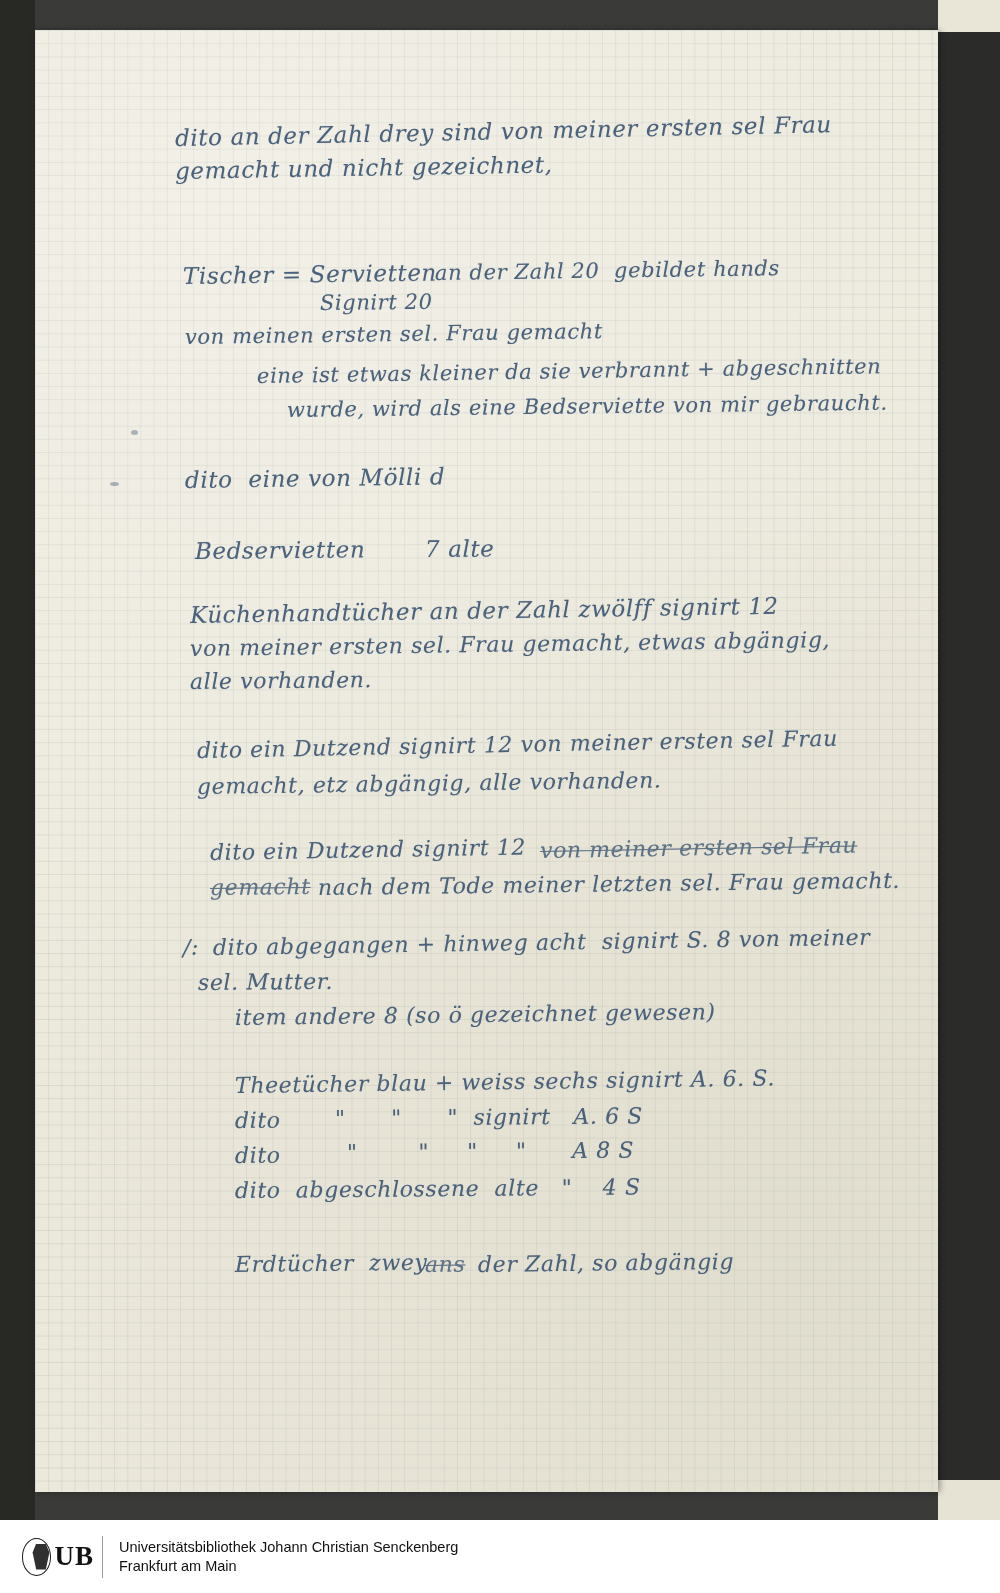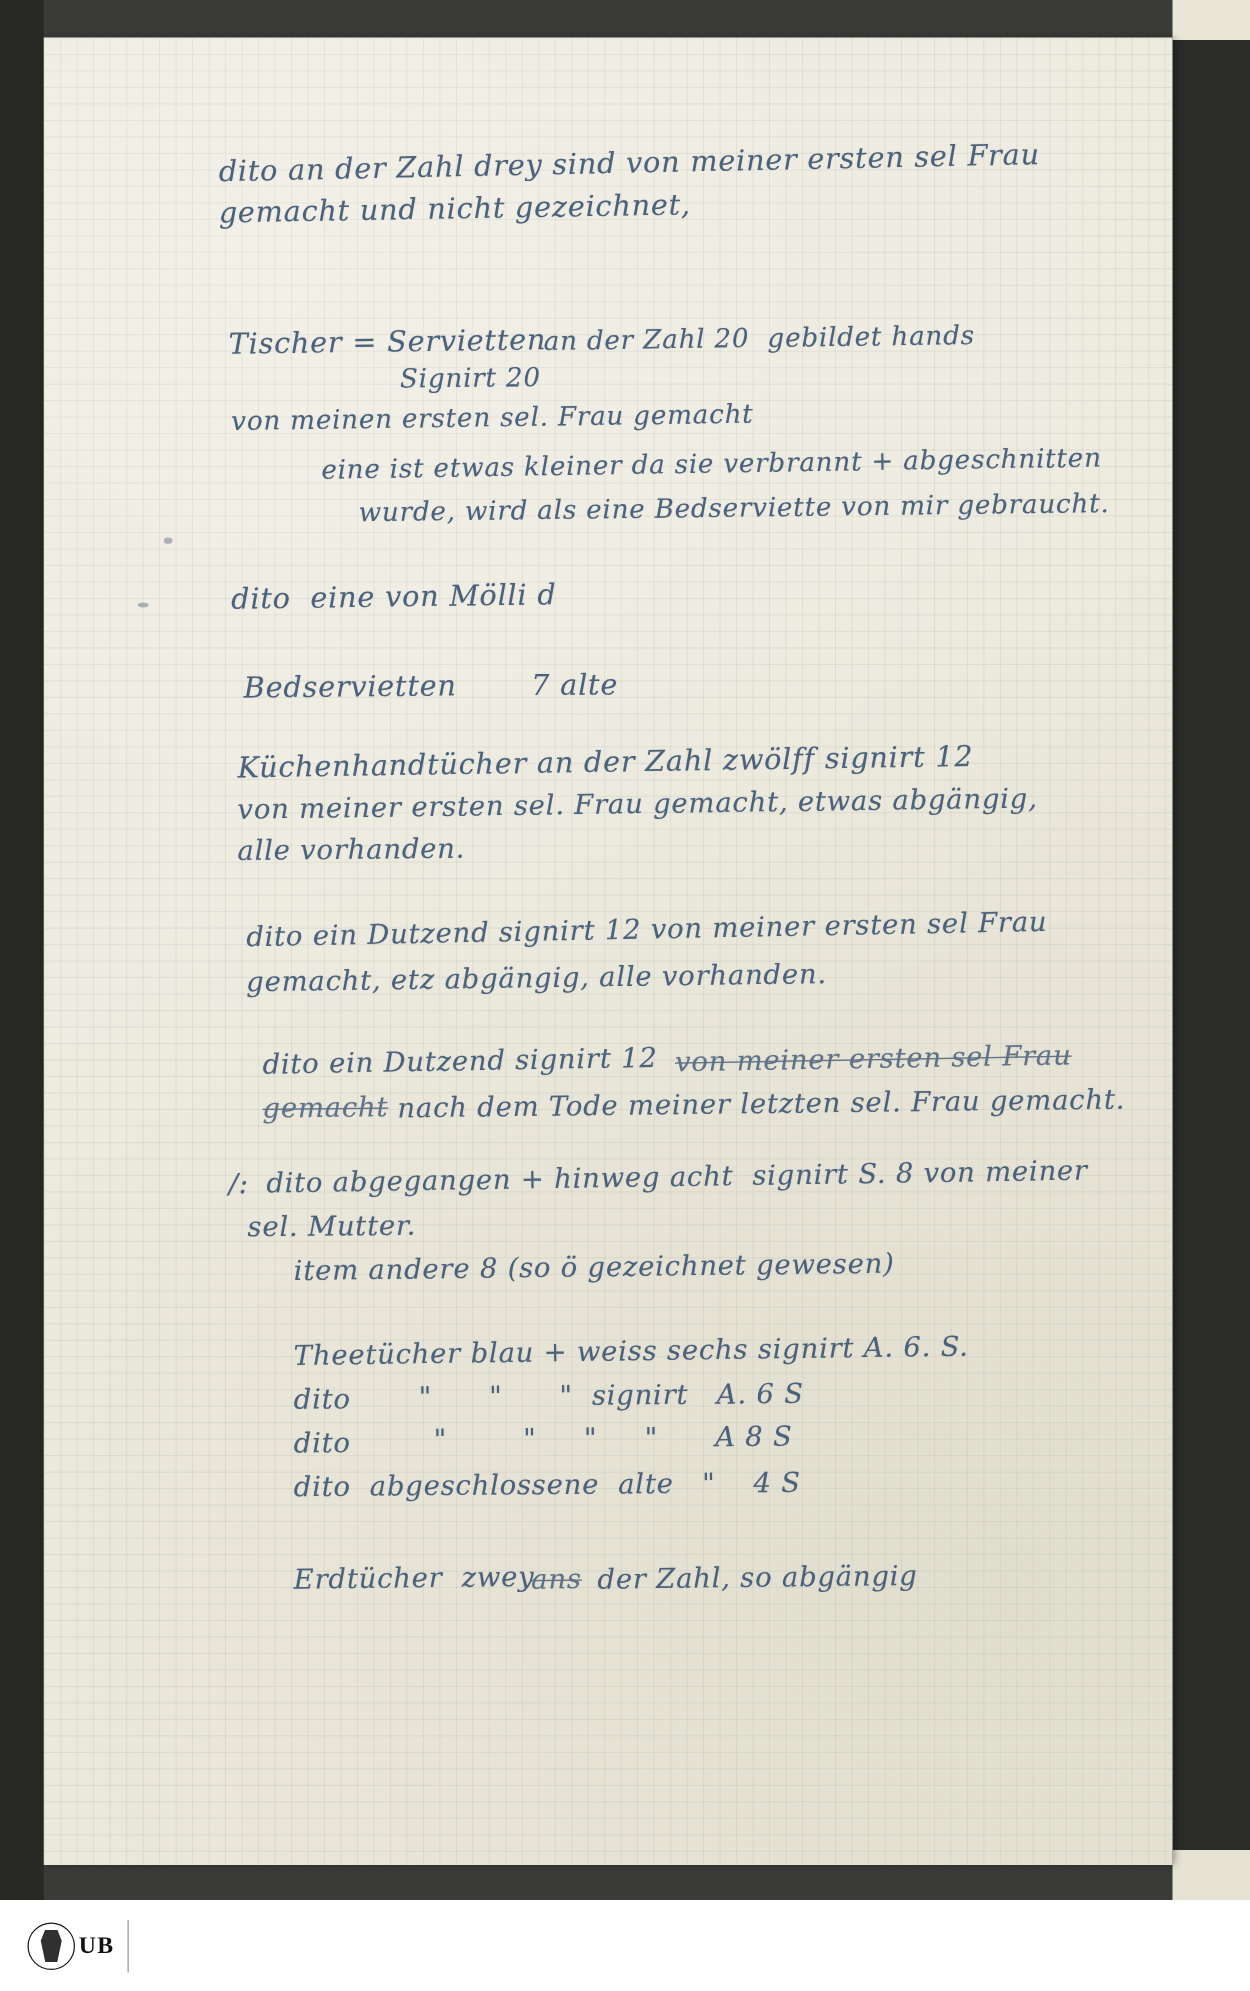--- a/index.html
+++ b/index.html
@@ -141,21 +141,21 @@
     width: 24px; height: 26px;
     background:
       radial-gradient(circle at 50% 30%, #1a1a1a 0 7px, transparent 8px),
       linear-gradient(#1a1a1a, #1a1a1a);
     clip-path: polygon(30% 0%, 70% 0%, 85% 35%, 70% 100%, 30% 100%, 15% 35%);
     opacity: 0.9;
   }
   .logo-ub {
     font-family: "Liberation Serif", serif;
     font-weight: bold;
-    font-size: 19px;
+    font-size: 27px;
     color: #111;
     margin-left: 3px;
     letter-spacing: 1px;
   }
   .divider {
     width: 1px;
     height: 42px;
     background: #9a9a9a;
     margin: 0 16px 0 8px;
     flex: 0 0 auto;
@@ -216,13 +216,17 @@
     <div class="smudge" style="left:75px; top:452px; width:9px; height:4px;"></div>
   </div>
 </div>
 
 <div class="footer">
   <div class="logo">
     <div class="logo-mark"></div>
     <div class="logo-ub">UB</div>
   </div>
   <div class="divider"></div>
+  <div class="footer-text">
+    <div>Universitätsbibliothek Johann Christian Senckenberg</div>
+    <div>Frankfurt am Main</div>
+  </div>
 </div>
 
 </body></html>

